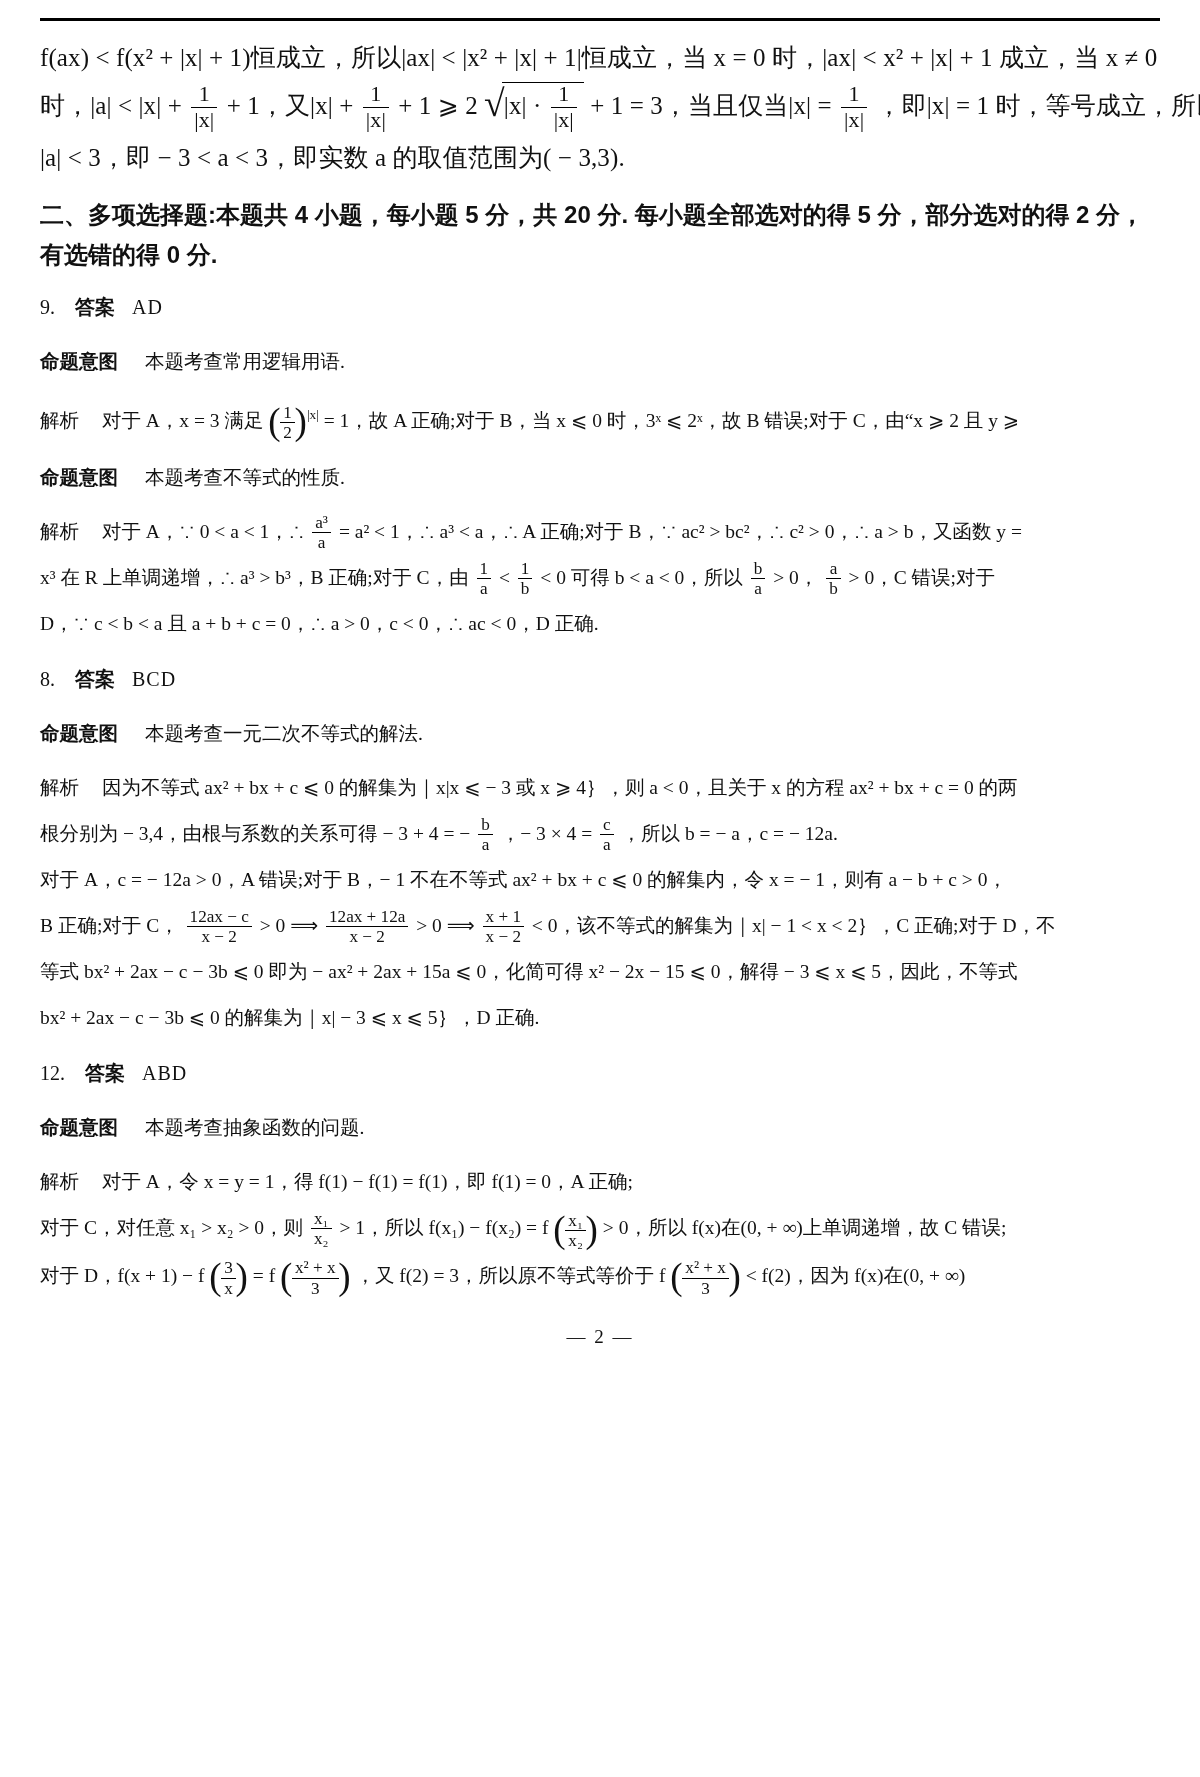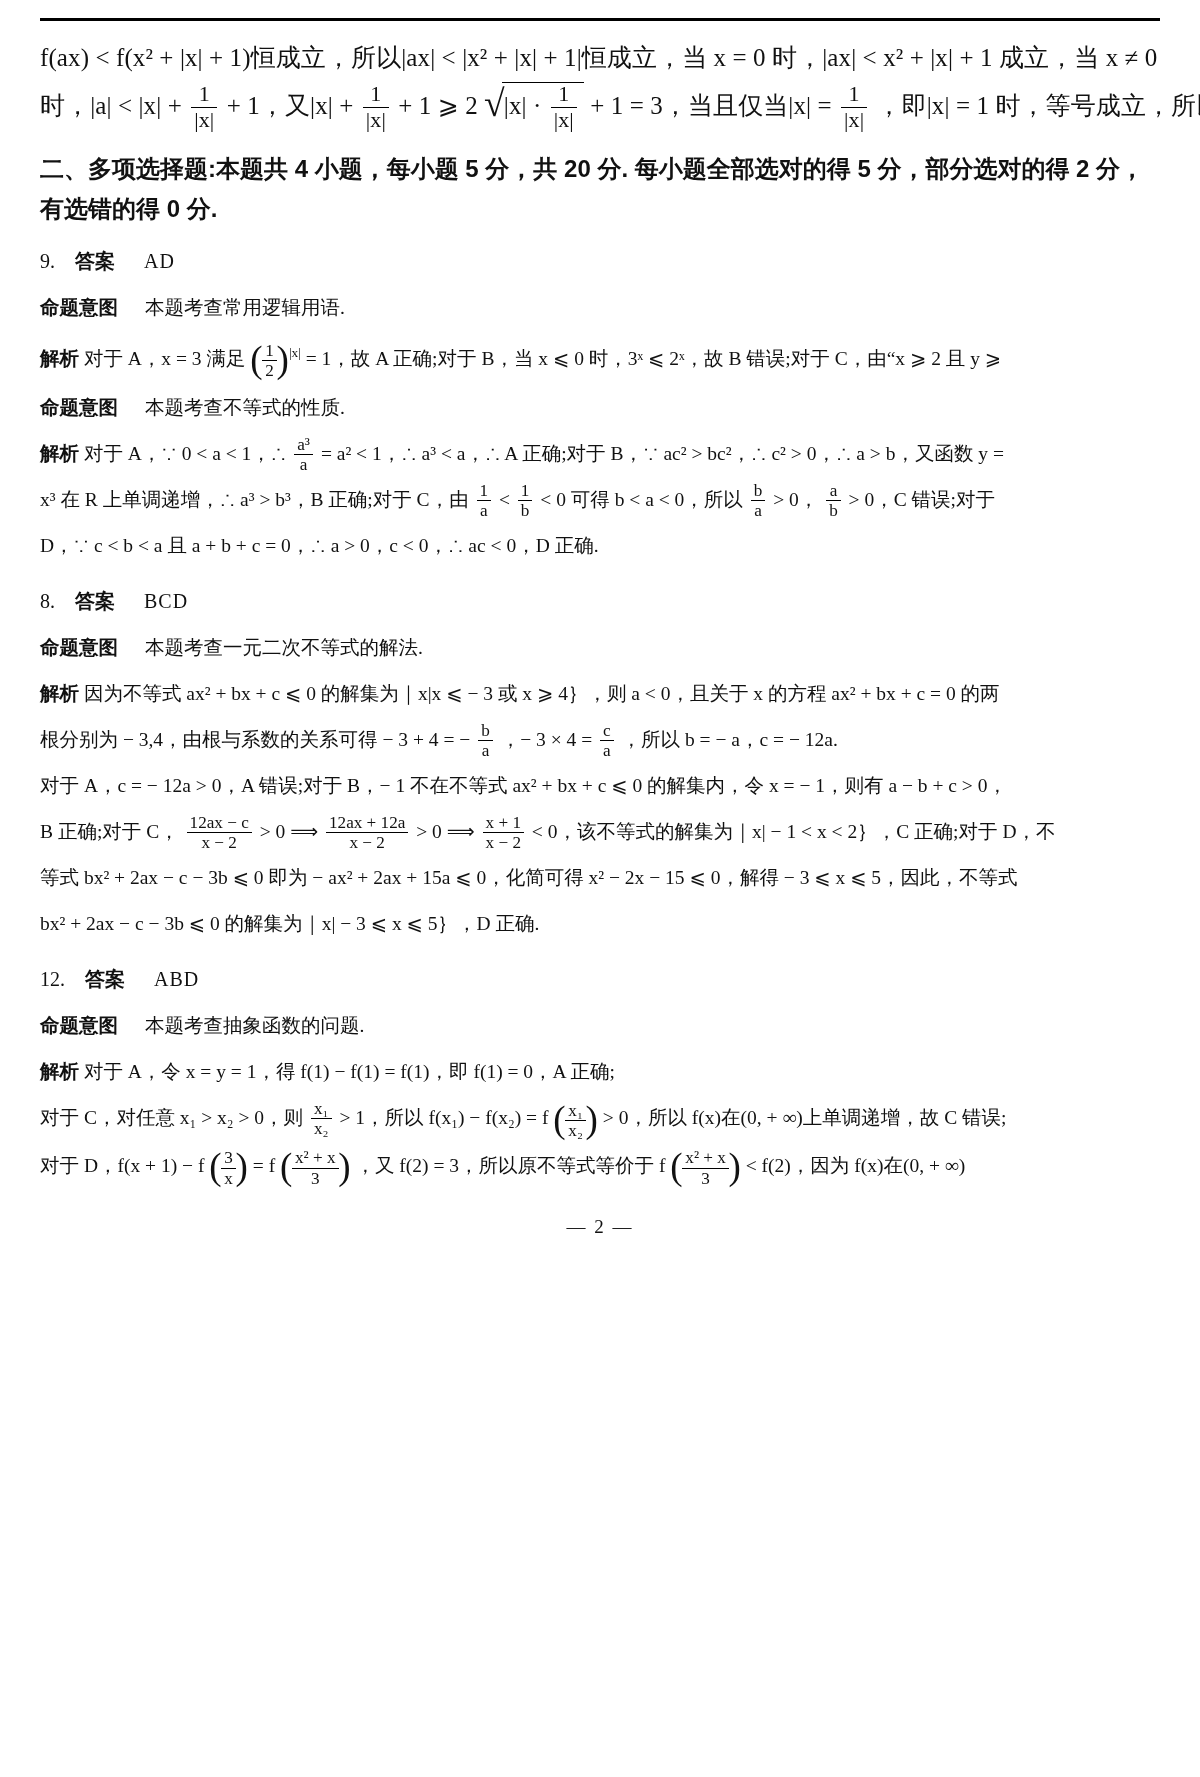--- a/index.html
+++ b/index.html
@@ -38,33 +38,33 @@
     margin-top:14px;
     font-family:"Liberation Sans", sans-serif;
   }
   .ans-head {
     font-size:20px;
     line-height:44px;
     margin-top:10px;
   }
   .ans-head .num { font-family:"Liberation Serif", serif; }
   .ans-head .lbl { font-weight:bold; font-family:"Liberation Sans", sans-serif; }
-  .ans-head .val { margin-left:24px; letter-spacing:1px; }
+  .ans-head .val { margin-left:12px; letter-spacing:1px; }
   .sub-head {
     font-size:19.5px;
-    line-height:44px;
+    line-height:60px;
     margin-top:2px;
   }
   .sub-head .lbl { font-weight:bold; font-family:"Liberation Sans", sans-serif; }
   .sub-head .txt { margin-left:22px; }
   .expl {
     font-size:19.5px;
     line-height:46px;
   }
-  .expl .lbl { font-weight:bold; font-family:"Liberation Sans", sans-serif; }
+  .expl .lbl { font-weight:normal; font-family:"Liberation Sans", sans-serif; margin-right:18px; }
   sup { font-size:0.68em; vertical-align:super; }
   
   .frac {
     display:inline-block;
     vertical-align:middle;
     text-align:center;
     font-size:0.88em;
     line-height:1.12;
     margin:0 3px;
     position:relative;
@@ -134,20 +134,21 @@
         </span>
       </span>
       <span>+ 1 = 3，当且仅当|x| =</span>
       <span class="frac">
         <span class="n">1</span>
         <span class="d">|x|</span>
       </span>
       <span>，即|x| = 1 时，等号成立，所以</span>
     </div>
 
+    <div class="line">|a| &lt; 3，即 − 3 &lt; a &lt; 3，即实数 a 的取值范围为( − 3,3).</div>
   </div>
 
   <div class="section-head">二、多项选择题:本题共 4 小题，每小题 5 分，共 20 分. 每小题全部选对的得 5 分，部分选对的得 2 分，有选错的得 0 分.</div>
 
   <div>
     <div class="ans-head">
       <span class="num">9.</span>
       <span class="sp"></span>
       <span class="lbl">答案</span>
       <span class="val">AD</span>

